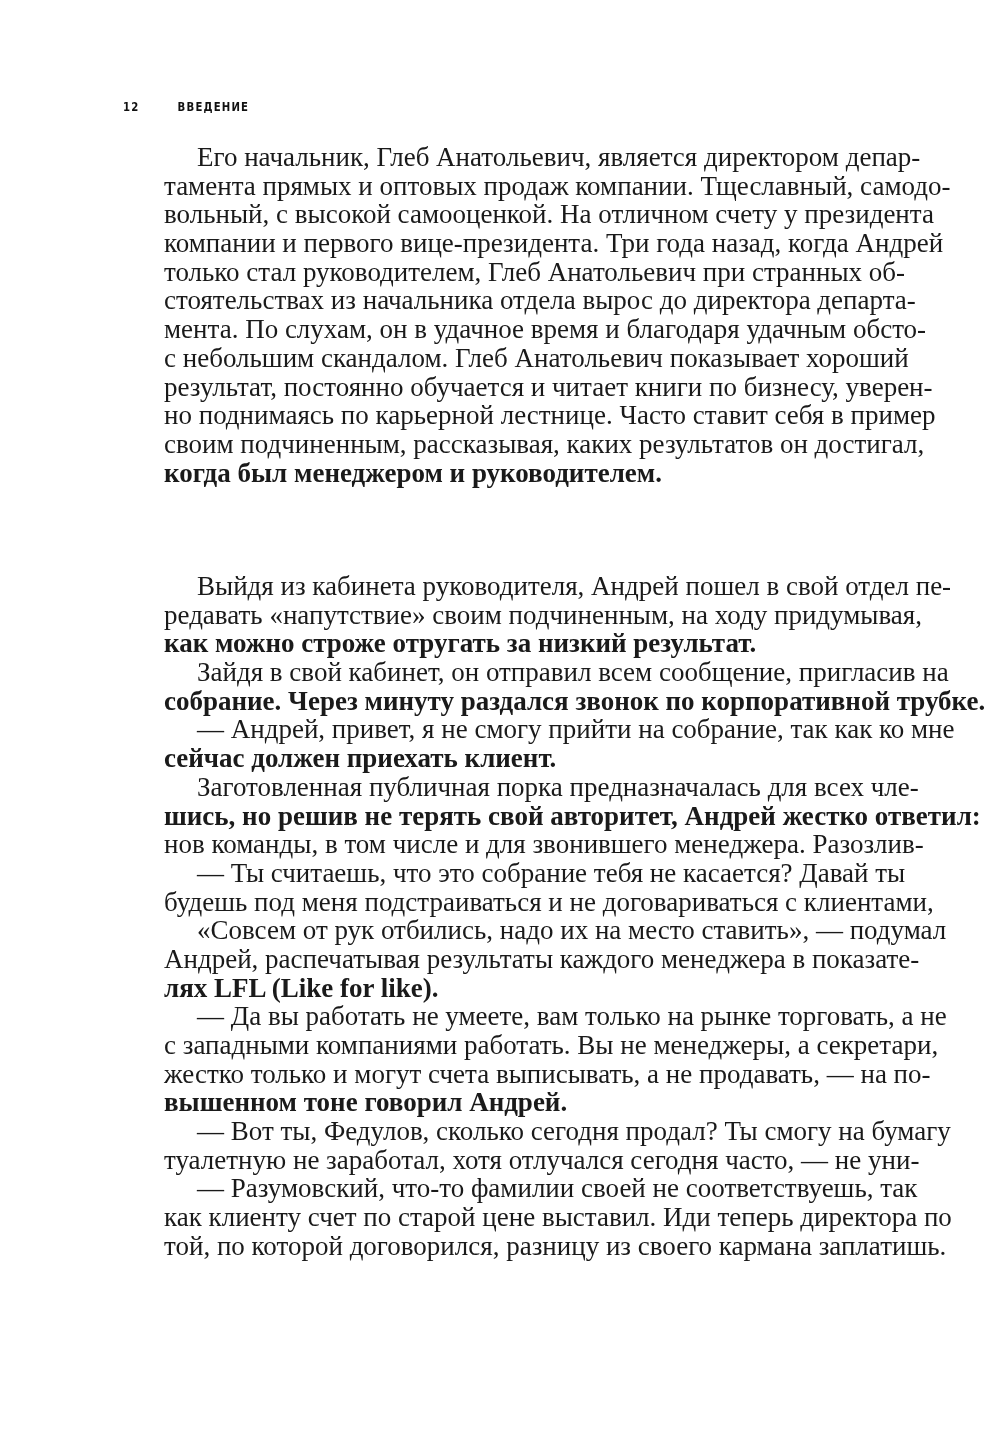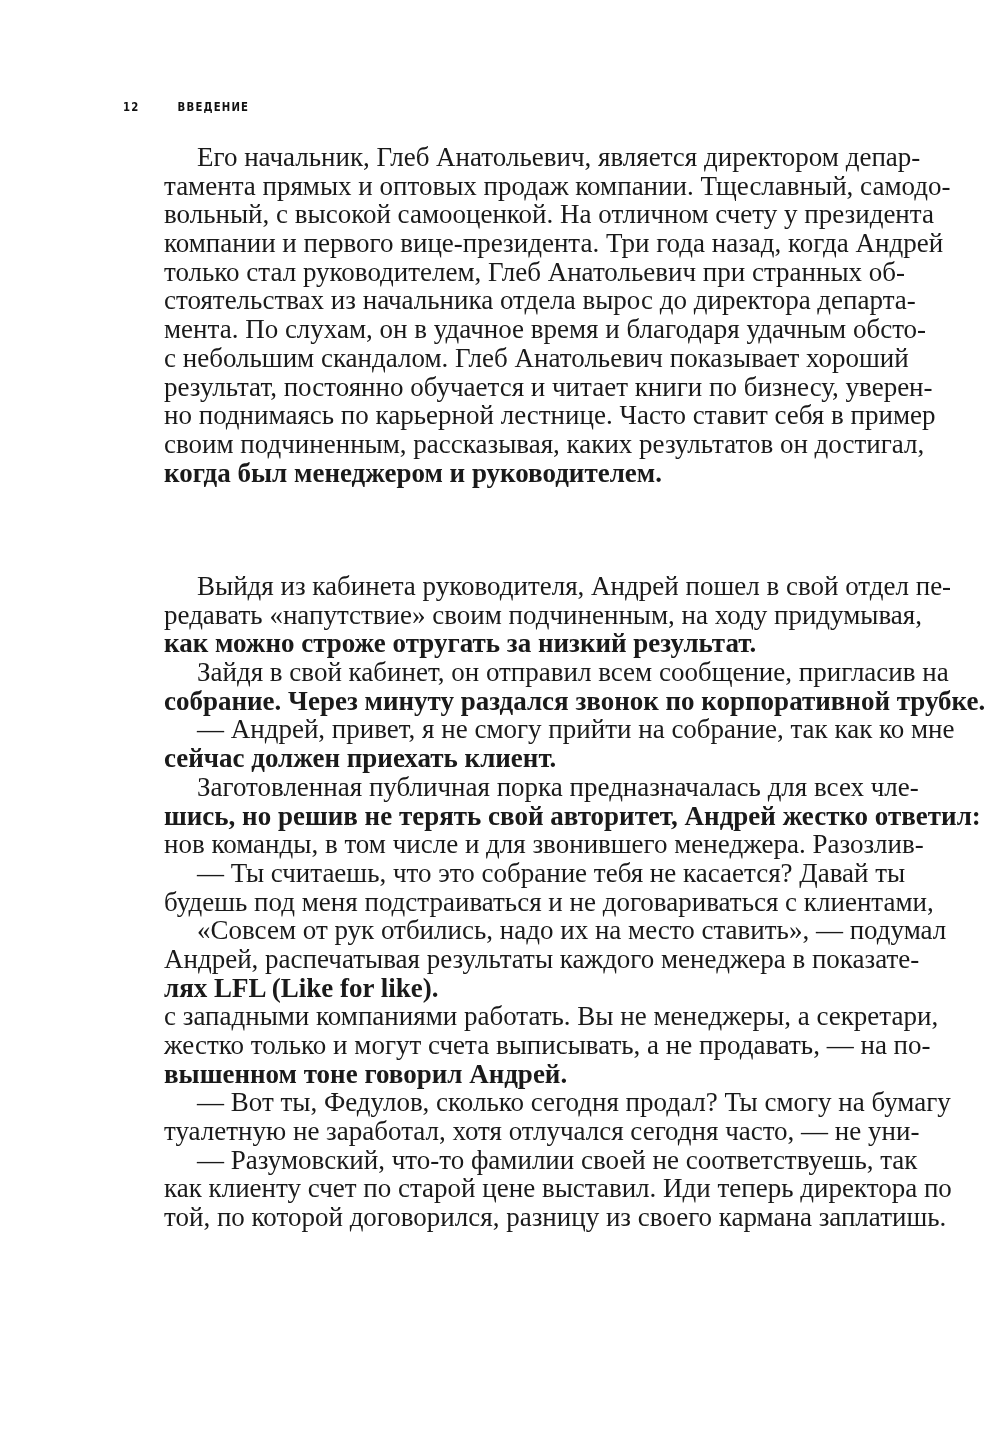--- a/index.html
+++ b/index.html
@@ -88,20 +88,21 @@
   <span class="line indent">— Андрей, привет, я не смогу прийти на собрание, так как ко мне</span>
   <span class="line last">сейчас должен приехать клиент.</span>
   <span class="line indent">Заготовленная публичная порка предназначалась для всех чле-</span>
   <span class="line last">шись, но решив не терять свой авторитет, Андрей жестко ответил:</span>
   <span class="line">нов команды, в том числе и для звонившего менеджера. Разозлив-</span>
   <span class="line indent">— Ты считаешь, что это собрание тебя не касается? Давай ты</span>
   <span class="line">будешь под меня подстраиваться и не договариваться с клиентами,</span>
   <span class="line indent">«Совсем от рук отбились, надо их на место ставить», — подумал</span>
   <span class="line">Андрей, распечатывая результаты каждого менеджера в показате-</span>
   <span class="line last">лях LFL (Like for like).</span>
+  <span class="line indent">— Да вы работать не умеете, вам только на рынке торговать, а не</span>
   <span class="line">с западными компаниями работать. Вы не менеджеры, а секретари,</span>
   <span class="line">жестко только и могут счета выписывать, а не продавать, — на по-</span>
   <span class="line last">вышенном тоне говорил Андрей.</span>
   <span class="line indent">— Вот ты, Федулов, сколько сегодня продал? Ты смогу на бумагу</span>
   <span class="line">туалетную не заработал, хотя отлучался сегодня часто, — не уни-</span>
   <span class="line indent">— Разумовский, что-то фамилии своей не соответствуешь, так</span>
   <span class="line">как клиенту счет по старой цене выставил. Иди теперь директора по</span>
   <span class="line">той, по которой договорился, разницу из своего кармана заплатишь.</span>
 </div>
 

